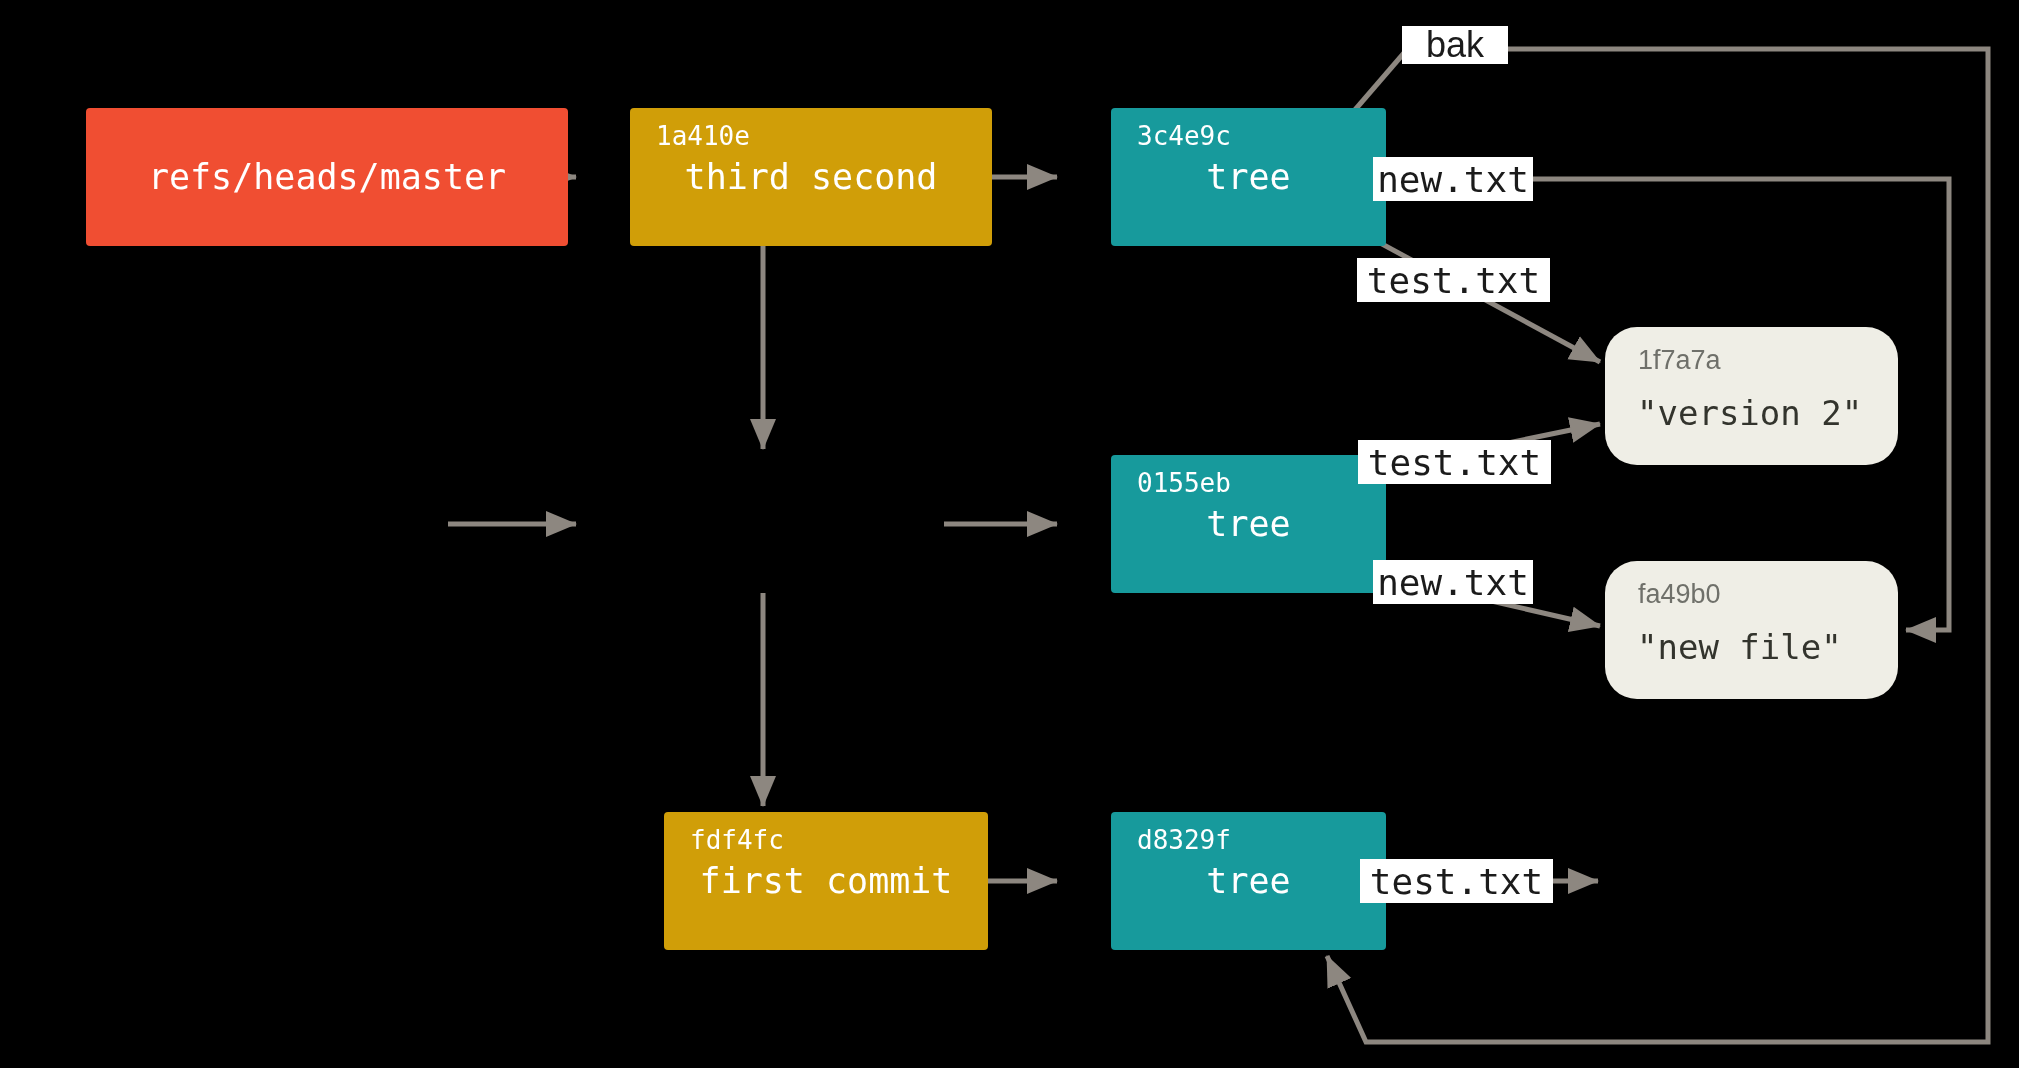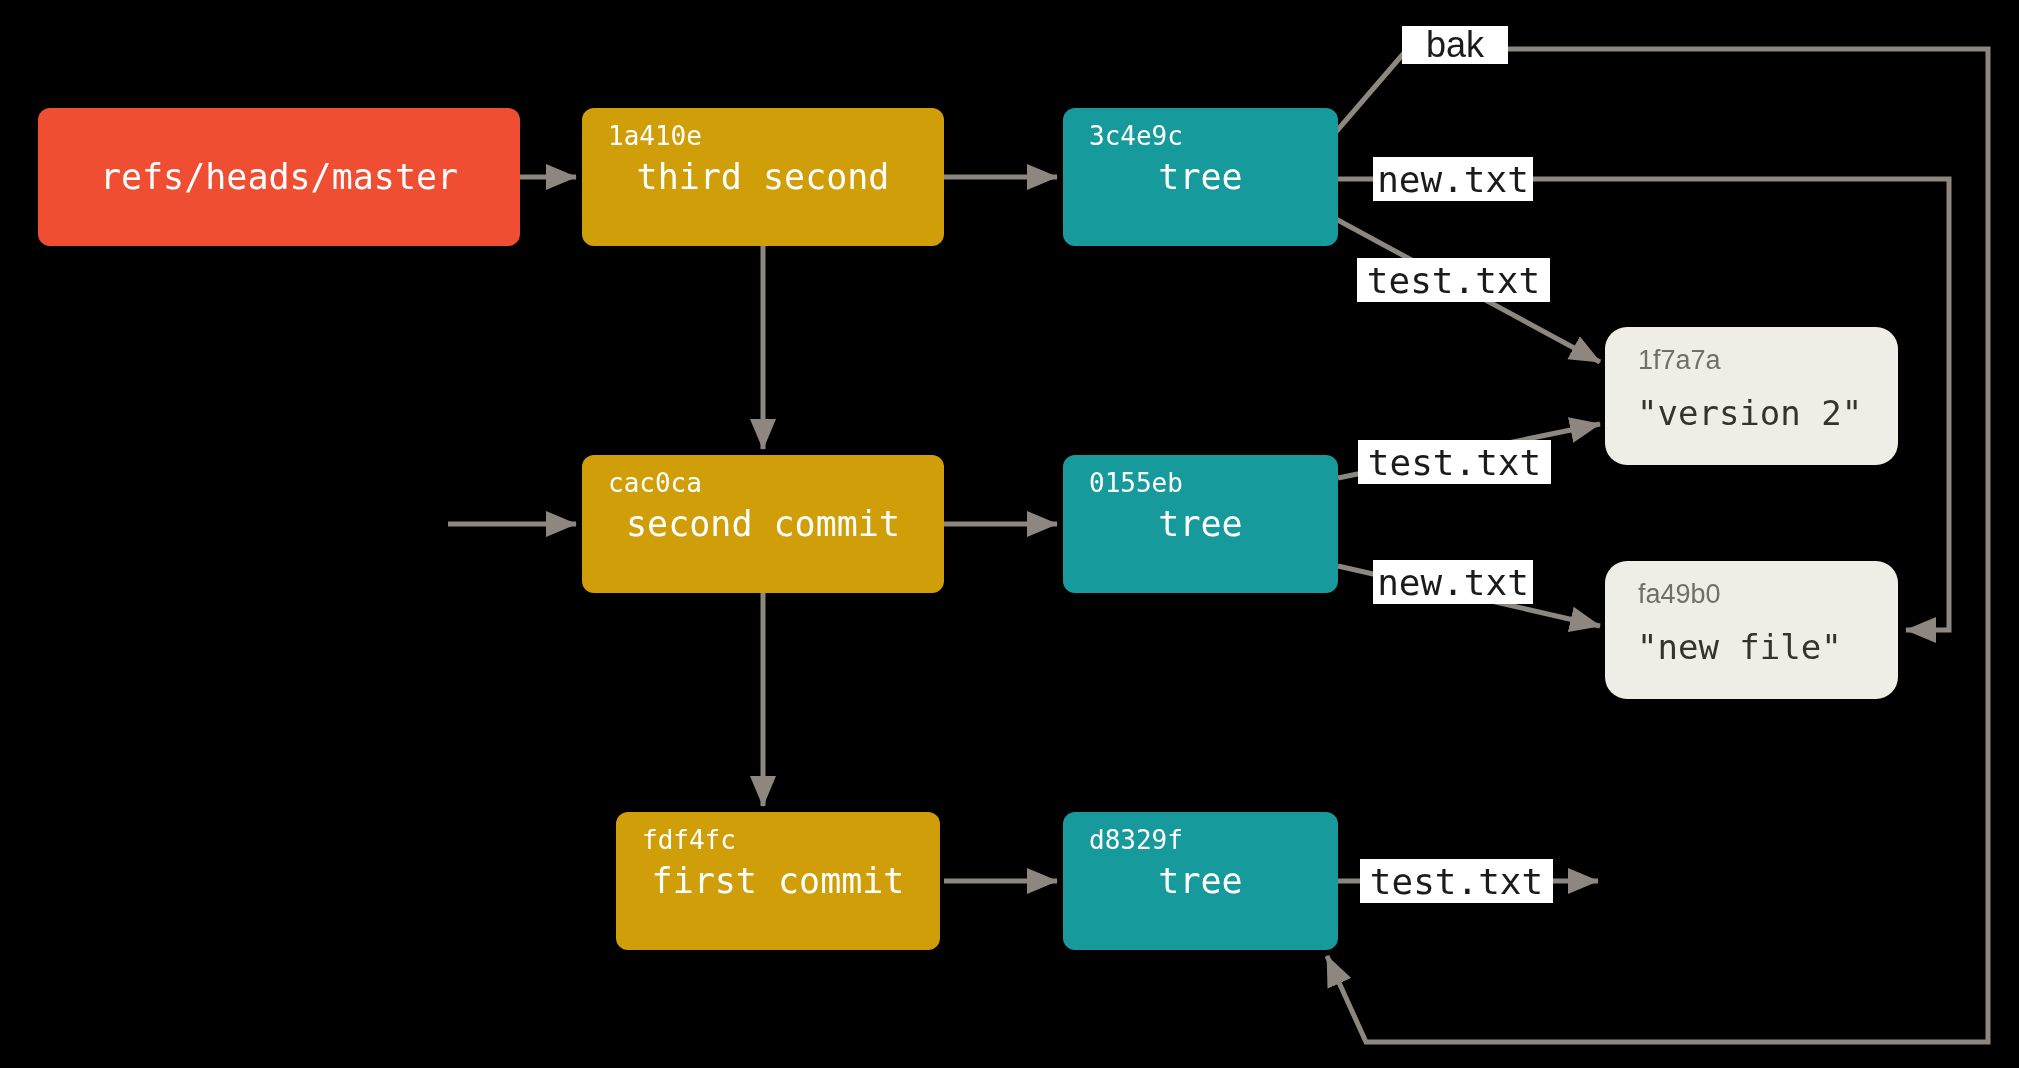--- a/index.html
+++ b/index.html
@@ -3,34 +3,34 @@
 <meta charset="utf-8">
 <style>
   html,body{margin:0;padding:0;background:#000;}
   .canvas{
     position:relative;width:2019px;height:1068px;background:var(--bg,#000);
     font-family:"DejaVu Sans Mono","Liberation Mono",monospace;overflow:hidden;
   }
   .edges{position:absolute;left:0;top:0;z-index:1;}
   .edge{stroke:var(--arrow,#8d8780);stroke-width:5;fill:none;}
   .node{position:absolute;z-index:2;box-sizing:border-box;}
-  .rounded{border-radius:12px;}
+  .rounded{border-radius:4px;margin-left:48px;}
   .node .hash{
     position:absolute;left:26px;top:13px;font-size:26px;line-height:30px;
     color:var(--hash_on_color,#fff);
   }
   .node .main{
     position:absolute;left:0;right:0;top:0;bottom:0;
     display:flex;align-items:center;justify-content:center;
     font-size:35px;color:#fff;white-space:pre;
   }
   .ref{background:var(--ref,#f04e32);}
   .commit{background:var(--commit,#d09e08);}
   .tree{background:var(--tree,#179a9c);}
-  .blob{background:var(--blob,#efeee6);border-radius:22px;}
+  .blob{background:var(--blob,#efeee6);border-radius:32px;}
   .blob .hash{
     left:33px;top:18px;font-size:27px;color:var(--blob_hash,#6f706a);
     font-family:"Liberation Sans","DejaVu Sans",sans-serif;
   }
   .blob .main{
     justify-content:flex-start;padding-left:32px;padding-top:34px;
     font-size:34px;color:var(--blob_text,#33342d);
   }
   .chip{
     position:absolute;z-index:3;background:var(--label_bg,#fff);
@@ -67,24 +67,20 @@
   </svg>
 
   <div class="node ref rounded" style="left:38px;top:108px;width:482px;height:138px">
     <span class="main">refs/heads/master</span>
   </div>
 
   <div class="node commit rounded" style="left:582px;top:108px;width:362px;height:138px">
     <span class="hash">1a410e</span>
     <span class="main">third second</span>
   </div>
-  <div class="node commit rounded" style="left:582px;top:455px;width:362px;height:138px">
-    <span class="hash">cac0ca</span>
-    <span class="main">second commit</span>
-  </div>
   <div class="node commit rounded" style="left:616px;top:812px;width:324px;height:138px">
     <span class="hash">fdf4fc</span>
     <span class="main">first commit</span>
   </div>
 
   <div class="node tree rounded" style="left:1063px;top:108px;width:275px;height:138px">
     <span class="hash">3c4e9c</span>
     <span class="main">tree</span>
   </div>
   <div class="node tree rounded" style="left:1063px;top:455px;width:275px;height:138px">

